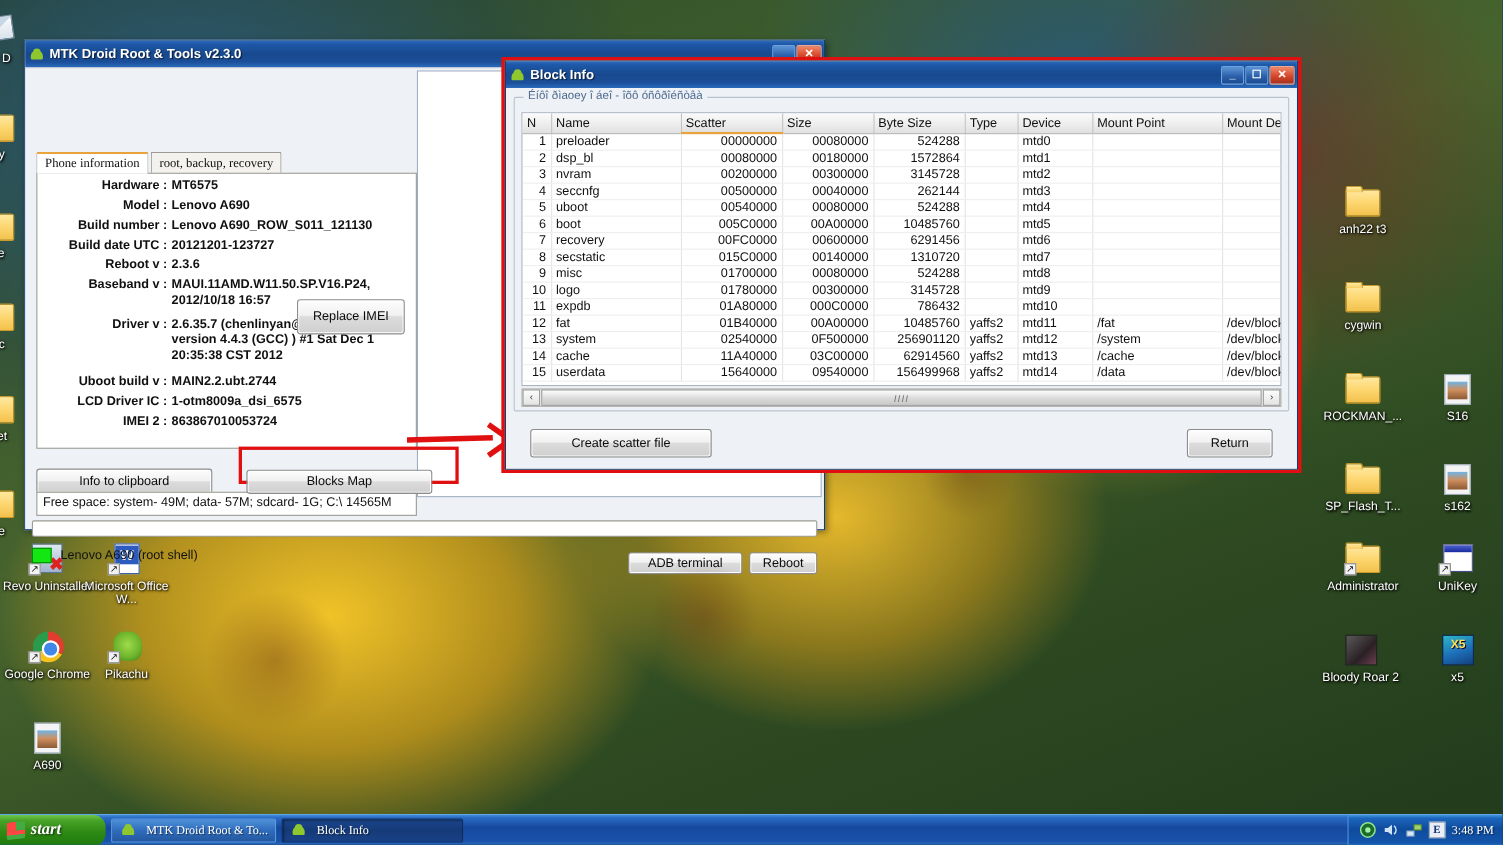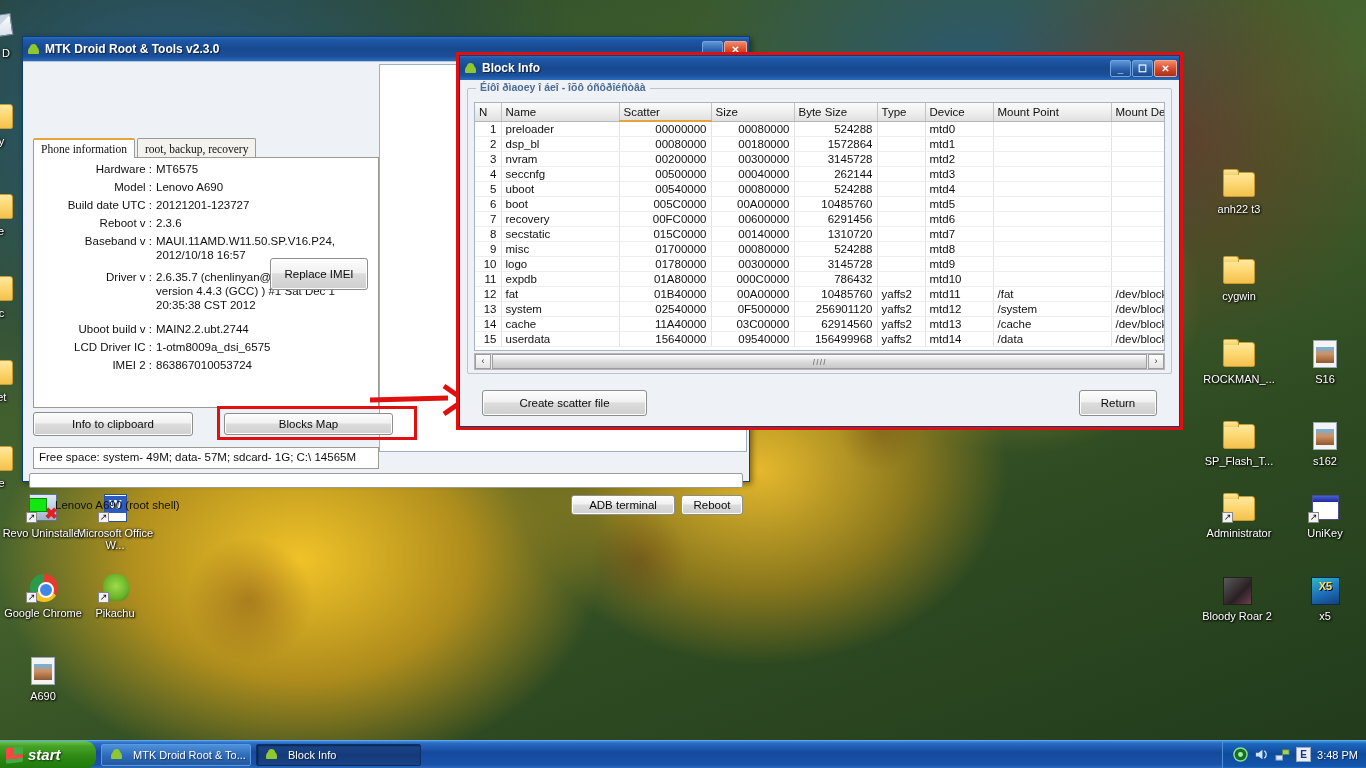--- a/index.html
+++ b/index.html
@@ -193,32 +193,33 @@
     border-radius:2px 2px 0 0; margin-right:2px; line-height:17px;font-family:Liberation Serif, serif;
   }
   .tab.active{
     background:#fff; border-top:2px solid #e8a33d; position:relative; z-index:3;
     padding-top:1px;
   }
   #infobox{
     position:absolute; left:6px; top:93px; width:346px; height:251px;
     background:#fff; border:1px solid #9b9b94; z-index:2;
   }
-  .inforow{ display:flex; font-size:11.5px; color:#101010; line-height:14px; margin-bottom:4px; }
+  .inforow{ display:flex; font-size:11.5px; color:#101010; line-height:14px; margin-bottom:4px;font-weight:bold; }
   .ilabel{ width:122px; text-align:right; padding-right:4px; flex:0 0 auto; white-space:nowrap; }
   .ivalue{ flex:1 1 auto; }
   #btnReplace{
     position:absolute; right:10px; top:100px; width:98px; height:32px;
   }
   .xpbtn{
     background:linear-gradient(180deg,#fdfdfd 0%,#f1f1f1 45%,#dcdcdc 50%,#cfcfcf 100%);
     border:1px solid #8d8d8d; border-radius:3px;
     font-size:11.5px; color:#0b0b0b; text-align:center;
     display:flex; align-items:center; justify-content:center;
     box-shadow:inset 0 0 0 1px #fff;
+    margin-top:14px;
   }
   #btnrow{ position:absolute; left:6px; top:348px; width:346px; height:24px; display:flex; gap:4px; }
   #btnInfoClip{ width:160px; height:24px; }
   #blocksmapWrap{
     position:absolute; left:190px; top:342px; width:200px; height:34px;
     border:3px solid #e01010; z-index:5;
   }
   #btnBlocksMap{ position:absolute; left:4px; top:4px; width:169px; height:22px; }
   #freespace{
     position:absolute; left:6px; top:383px; width:346px; height:22px;
@@ -251,21 +252,21 @@
     border:1px solid #0a3f7a; background:#ece9d8;
   }
   #blockwin .xptitle{ height:24px; font-size:12px; }
   #block-body{ position:absolute; left:0; top:24px; right:0; bottom:0; background:#eef1f5; }
   #groupbox{
     position:absolute; left:7px; top:8px; right:7px; bottom:52px;
     border:1px solid #b9c4d0; border-radius:2px;
   }
   #grouplabel{
     position:absolute; left:8px; top:-8px; background:#eef1f5;
-    padding:0 4px; font-size:10.5px; color:#4e6b92; white-space:nowrap;font-weight:bold;
+    padding:0 4px; font-size:10.5px; color:#4e6b92; white-space:nowrap;
   }
   #gridwrap{
     position:absolute; left:6px; top:13px; right:6px; bottom:22px;
     background:#fff; border:1px solid #a9b4c0; overflow:hidden;
   }
   table.grid{ border-collapse:collapse; width:100%; font-size:11.5px; color:#101010; table-layout:fixed; }
   table.grid th{
     background:linear-gradient(180deg,#fbfbfb,#ececec 60%,#e0e0e0);
     border-right:1px solid #c3c3c3; border-bottom:1px solid #b6b6b6;
     font-weight:normal; text-align:left; padding:2px 4px; height:18px;
@@ -294,21 +295,21 @@
     font-size:9px; color:#777; letter-spacing:1px;font-style:italic;
   }
   #btnScatter{ position:absolute; left:22px; bottom:10px; width:165px; height:26px; }
   #btnReturn{ position:absolute; right:22px; bottom:10px; width:78px; height:26px; }
 
   
   #taskbar{
     position:absolute; left:0; bottom:0; width:1366px; height:28px;
     background:linear-gradient(180deg,#3f8ce0 0%,#2b6cc4 8%,#15499e 42%,#1a52aa 88%,#2a6bc0 100%);
     border-top:1px solid #5fa5e8;
-    display:flex; align-items:center;
+    display:flex; align-items:center;font-family:Liberation Serif, serif;
   }
   #startbtn{
     height:28px; width:96px; flex:0 0 auto;
     background:linear-gradient(180deg,#6ec64a 0%,#47a327 18%,#2e8a14 55%,#1f7a0d 100%);
     border-radius:0 11px 11px 0;
     display:flex; align-items:center; padding-left:6px;
     color:#fff; font-weight:bold; font-style:italic; font-size:15px;
     text-shadow:1px 1px 2px rgba(0,0,0,.65);
   }
   #startflag{
@@ -522,20 +523,24 @@
 
         <div id="infobox">
           <div style="padding:4px 6px 0 0;">
             <div class="inforow">
               <span class="ilabel">Hardware :</span>
               <span class="ivalue">MT6575</span>
             </div>
             <div class="inforow">
               <span class="ilabel">Model :</span>
               <span class="ivalue">Lenovo A690</span>
+            </div>
+            <div class="inforow">
+              <span class="ilabel">Build number :</span>
+              <span class="ivalue">Lenovo A690_ROW_S011_121130</span>
             </div>
             <div class="inforow">
               <span class="ilabel">Build date UTC :</span>
               <span class="ivalue">20121201-123727</span>
             </div>
             <div class="inforow">
               <span class="ilabel">Reboot  v :</span>
               <span class="ivalue">2.3.6</span>
             </div>
             <div class="inforow">

